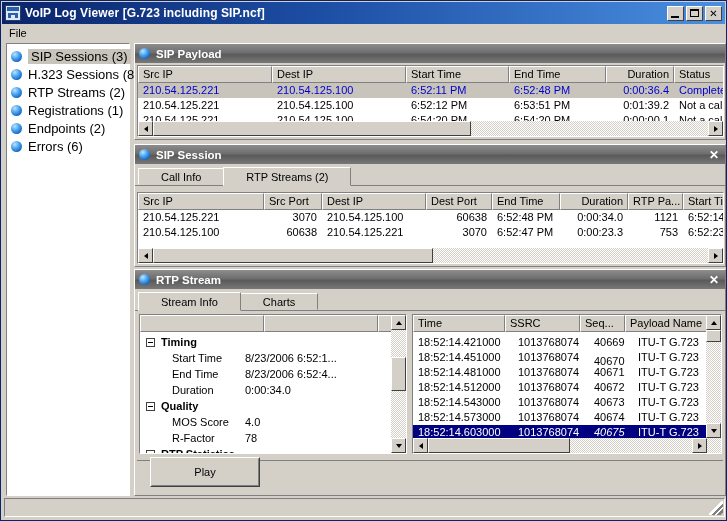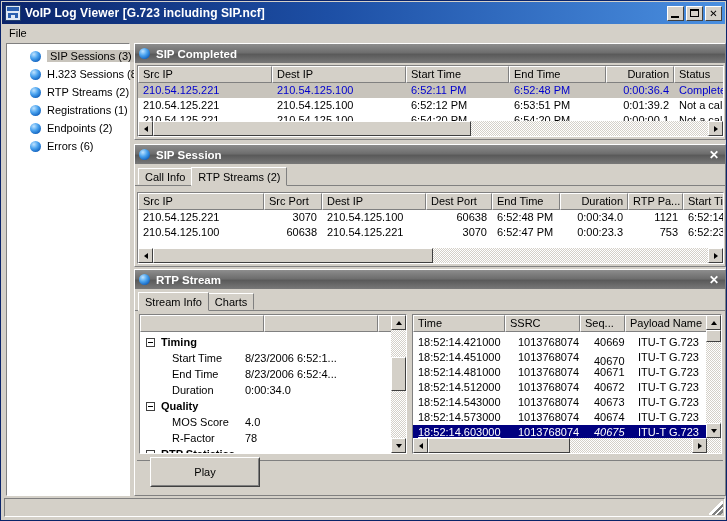--- a/index.html
+++ b/index.html
@@ -83,21 +83,21 @@
     position: absolute; left: 5px; top: 42px;
     width: 124px; height: 453px;
     background: #ffffff;
     border: 1px solid;
     border-color: #808080 #ffffff #ffffff #808080;
     box-sizing: border-box;
     padding-top: 3px;
   }
   .side-item {
     height: 18px; display: flex; align-items: center;
-    padding-left: 23px; font-size: 11px; color: #000;
+    padding-left: 4px; font-size: 13px; color: #000;
   }
   .bullet {
     width: 11px; height: 11px; border-radius: 50%;
     background: radial-gradient(circle at 35% 30%, #bfe3ff 0%, #4aa3ef 40%, #1667c2 75%, #0c4d96 100%);
     margin-right: 6px; flex: 0 0 auto;
   }
   .side-label { white-space: nowrap; }
   .side-item.selected .side-label {
     background: #c8c4bc; padding: 0 3px;
   }
@@ -127,21 +127,21 @@
   }
 
   
   .tabstrip {
     height: 19px; display: flex; align-items: flex-end;
     padding-left: 3px; background: #d4d0c8;
     border-bottom: 1px solid #808080;
   }
   .tab {
     height: 17px; line-height: 16px;
-    padding: 0 6px; font-size: 11px;
+    padding: 0 22px; font-size: 11px;
     background: #d4d0c8;
     border: 1px solid;
     border-color: #ffffff #808080 transparent #ffffff;
     box-sizing: border-box;
     margin-right: -1px;
     position: relative;
     white-space: nowrap;
   }
   .tab.active {
     height: 19px; line-height: 18px;
@@ -317,21 +317,21 @@
     </div>
     <div class="side-item">
       <span class="bullet"></span>
       <span class="side-label">Errors (6)</span>
     </div>
   </div>
 
   <div class="panel" style="left:133px; top:42px; width:592px; height:97px;">
     <div class="panel-head">
       <span class="bullet"></span>
-      <span class="panel-title">SIP Completed</span>
+      <span class="panel-title">SIP Payload</span>
     </div>
     <div class="grid" style="position:absolute; left:2px; top:21px; width:587px; height:72px;">
       <div class="grid-head">
         <div class="gh" style="width:134px;">Src IP</div>
         <div class="gh" style="width:134px;">Dest IP</div>
         <div class="gh" style="width:103px;">Start Time</div>
         <div class="gh" style="width:97px;">End Time</div>
         <div class="gh r" style="width:68px;">Duration</div>
         <div class="gh" style="width:107px;">Status</div>
 
@@ -526,21 +526,21 @@
         <div class="gc" style="width:44px;">40673</div>
         <div class="gc" style="width:80px;">ITU-T G.723</div>
       </div>
       <div class="grid-row">
         <div class="gc" style="width:100px;">18:52:14.573000</div>
         <div class="gc" style="width:76px;">1013768074</div>
         <div class="gc" style="width:44px;">40674</div>
         <div class="gc" style="width:80px;">ITU-T G.723</div>
       </div>
       <div class="grid-row sel-blue">
-        <div class="gc" style="width:100px;text-decoration:underline;">18:52:14.603000</div>
+        <div class="gc" style="width:100px;">18:52:14.603000</div>
         <div class="gc" style="width:76px;">1013768074</div>
         <div class="gc" style="width:44px;font-style:italic;">40675</div>
         <div class="gc" style="width:80px;">ITU-T G.723</div>
       </div>
       <div class="vsb">
         <div class="sb-btn">
             <span class="sb-arrow up"></span>
           </div>
         <div class="sb-thumb" style="height:12px;"></div>
         <div class="sb-btn" style="margin-top:auto; margin-bottom:15px;">

